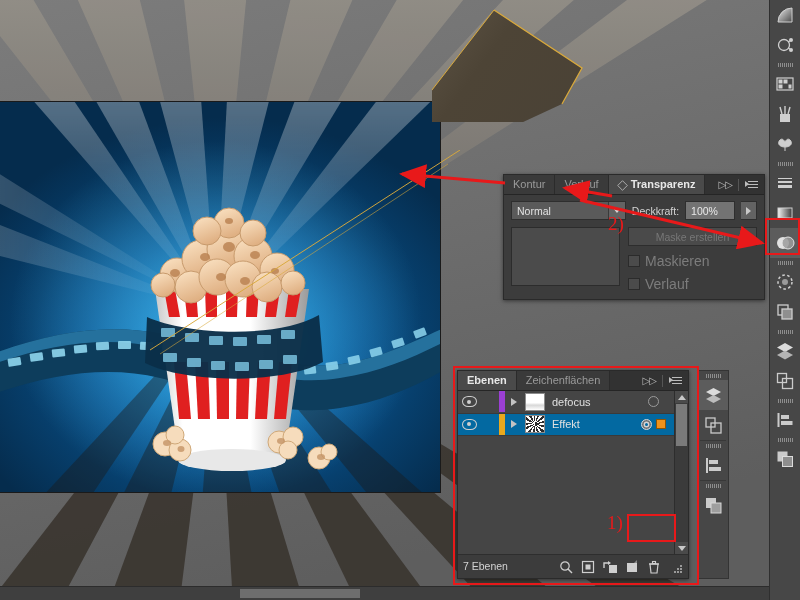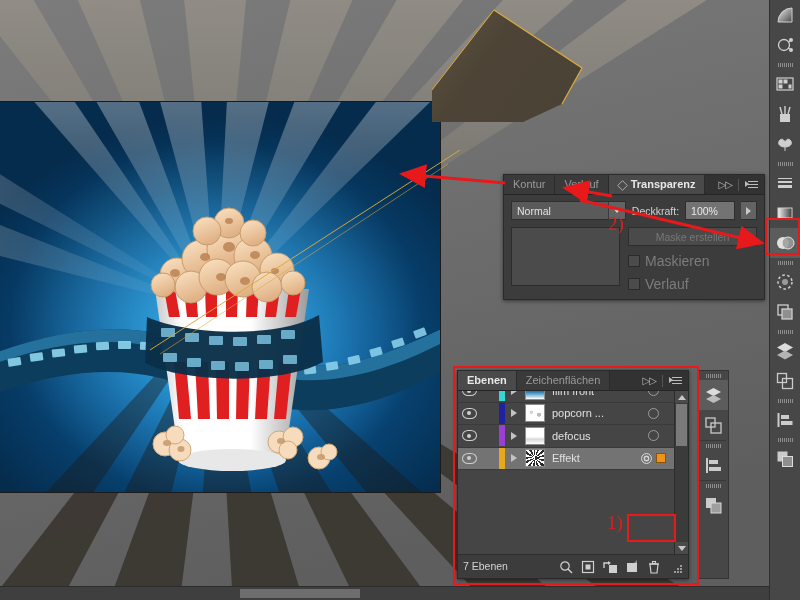--- a/index.html
+++ b/index.html
@@ -69,21 +69,21 @@
   .mask-btn{height:17px;background:#4a4a4a;border:1px solid #2d2d2d;color:#777;font-size:10.5px;
             display:flex;align-items:center;justify-content:center;}
   .cbrow{display:flex;align-items:center;gap:5px;margin-top:7px;}
   .cbox{width:10px;height:10px;background:#4b4b4b;border:1px solid #2b2b2b;}
   .cbrow span{font-size:14px;color:#7c7c7c;}
 
   
   #ebenen{left:457px;top:370px;width:230px;height:207px;}
   .lay-list{position:relative;height:163px;background:#454545;overflow:hidden;}
   .lrow{display:flex;align-items:center;height:21.5px;border-bottom:1px solid #3a3a3a;position:relative;}
-  .lrow.selected{background:#737373;}
+  .lrow.selected{background:#0369a1;}
   .lrow .c-eye{width:23px;display:flex;justify-content:center;align-items:center;}
   .eye{width:13px;height:9px;border:1.2px solid #cfcfcf;border-radius:50% / 60%;position:relative;}
   .eye:after{content:"";position:absolute;left:4.2px;top:2.3px;width:4px;height:4px;border-radius:50%;
              background:#cfcfcf;}
   .lrow .c-lock{width:18px;}
   .lrow .c-color{width:6px;height:21px;}
   .lrow .c-tri{width:17px;display:flex;justify-content:center;}
   .tri{width:0;height:0;border-top:4.5px solid transparent;border-bottom:4.5px solid transparent;
        border-left:6px solid #c3c3c3;}
   .lrow .c-thumb{width:26px;display:flex;justify-content:center;}
@@ -414,56 +414,20 @@
         <span class="vdiv"></span>
         <span class="burger">
             <i></i>
             <i></i>
             <i></i>
           </span>
       </div>
     </div>
 
     <div class="lay-list" id="layer-list">
-        <div class="lrow" style="margin-top: -11px;">
-          <div class="c-eye">
-            <span class="eye"></span>
-          </div>
-          <div class="c-lock"></div>
-          <div class="c-color" style="background: rgb(53, 214, 214);"></div>
-          <div class="c-tri">
-            <span class="tri"></span>
-          </div>
-          <div class="c-thumb">
-            <span class="lthumb" style="background:linear-gradient(180deg,#0a3b5c 0%,#1f7fb5 55%,#ffffff 100%)"></span>
-          </div>
-          <div class="c-name">film front</div>
-          <div class="c-target">
-            <span class="tcircle"></span>
-          </div>
-          <div class="c-scroll"></div>
-        </div>
-        <div class="lrow">
-          <div class="c-eye">
-            <span class="eye"></span>
-          </div>
-          <div class="c-lock"></div>
-          <div class="c-color" style="background: rgb(32, 32, 160);"></div>
-          <div class="c-tri">
-            <span class="tri"></span>
-          </div>
-          <div class="c-thumb">
-            <span class="lthumb" style="background:radial-gradient(circle at 30% 45%, #cfcfcf 0 10%, transparent 11%), radial-gradient(circle at 72% 60%, #bdbdbd 0 12%, transparent 13%), #ffffff"></span>
-          </div>
-          <div class="c-name">popcorn ...</div>
-          <div class="c-target">
-            <span class="tcircle"></span>
-          </div>
-          <div class="c-scroll"></div>
-        </div>
         <div class="lrow">
           <div class="c-eye">
             <span class="eye"></span>
           </div>
           <div class="c-lock"></div>
           <div class="c-color" style="background: rgb(155, 63, 212);"></div>
           <div class="c-tri">
             <span class="tri"></span>
           </div>
           <div class="c-thumb">

